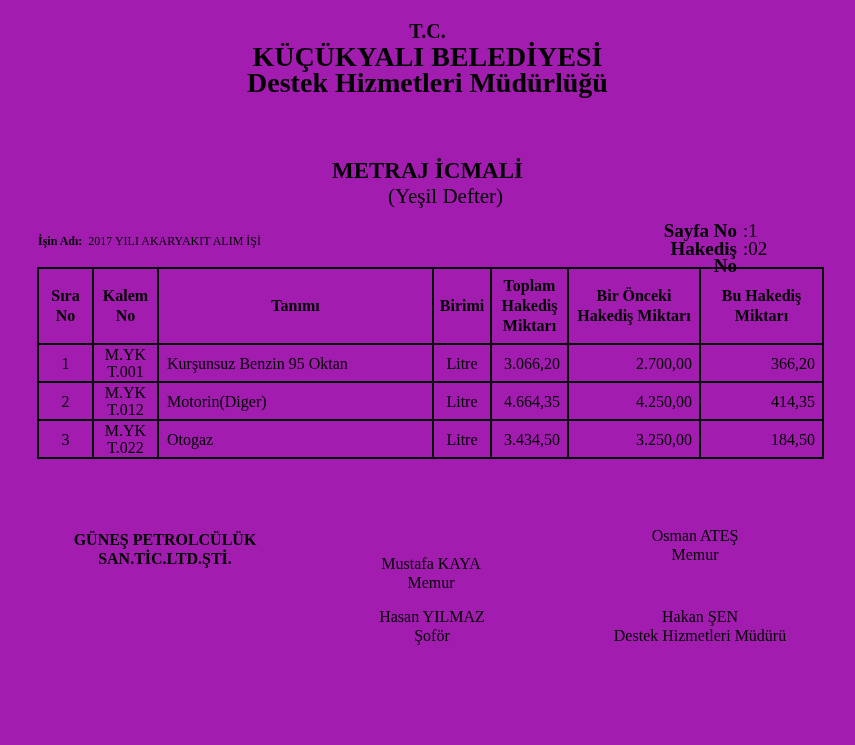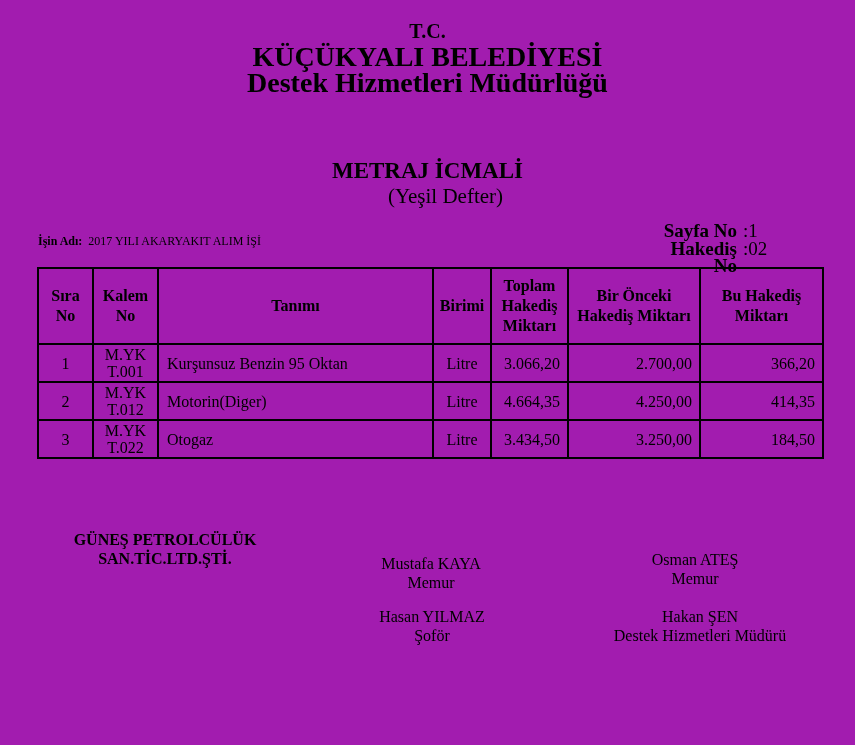--- a/index.html
+++ b/index.html
@@ -86,21 +86,21 @@
   .sig {
     position: absolute;
     width: 260px;
     text-align: center;
     font-size: 16px;
     line-height: 19px;
   }
   .sig-bold { font-weight: bold; }
   .sig-company { top: 530px; left: 35px; }
   .sig-1 { top: 530px; left: 301px; margin-top: 24px; }
-  .sig-2 { top: 550px; left: 565px; }
+  .sig-2 { top: 526px; left: 565px; }
   .sig-3 { top: 607px; left: 302px; }
   .sig-4 { top: 607px; left: 570px; }
 </style>
 </head>
 <body>
 
 <div class="page">
 
   <div class="org-header">
     <div class="org-line-small">T.C.</div>

